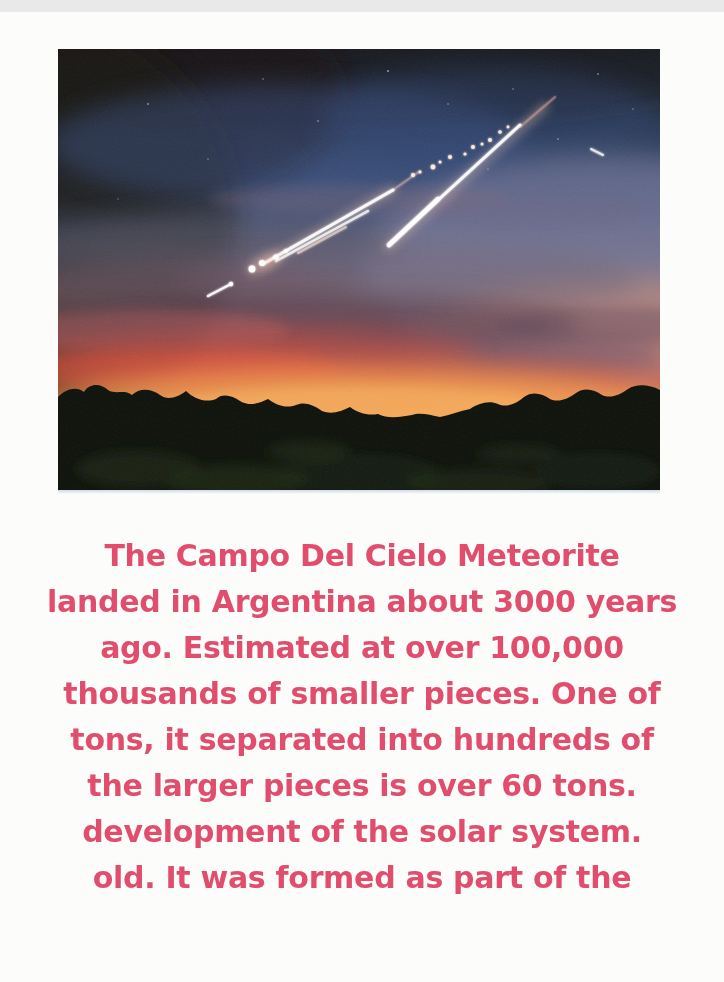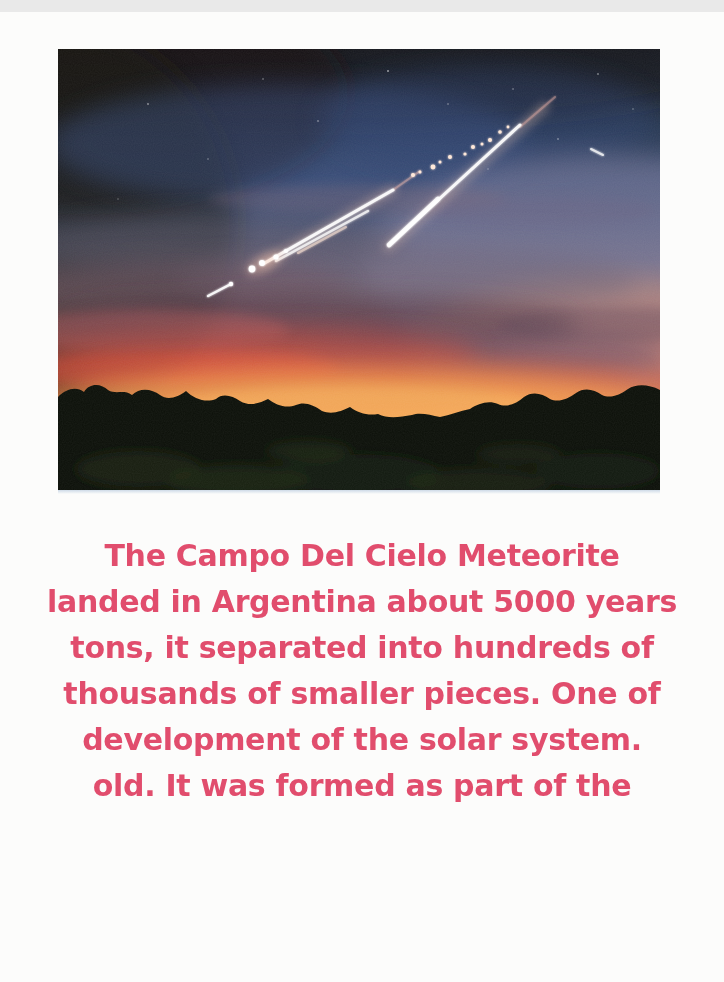--- a/index.html
+++ b/index.html
@@ -185,20 +185,22 @@
       </g>
 
       <rect x="0" y="0" width="602" height="441" filter="url(#grain)"></rect>
     </svg>
   </div>
 
   <div class="photo-scan-edge"></div>
 
   <div class="caption">
     <div class="caption-line">The Campo Del Cielo Meteorite</div>
-    <div class="caption-line">landed in Argentina about 5000 years</div>
+    <div class="caption-line">landed in Argentina about 3000 years</div>
+    <div class="caption-line">ago. Estimated at over 100,000</div>
+    <div class="caption-line">thousands of smaller pieces. One of</div>
     <div class="caption-line">tons, it separated into hundreds of</div>
-    <div class="caption-line">thousands of smaller pieces. One of</div>
+    <div class="caption-line">the larger pieces is over 60 tons.</div>
     <div class="caption-line">development of the solar system.</div>
     <div class="caption-line">old. It was formed as part of the</div>
   </div>
 
 </div>
 
 </body></html>

